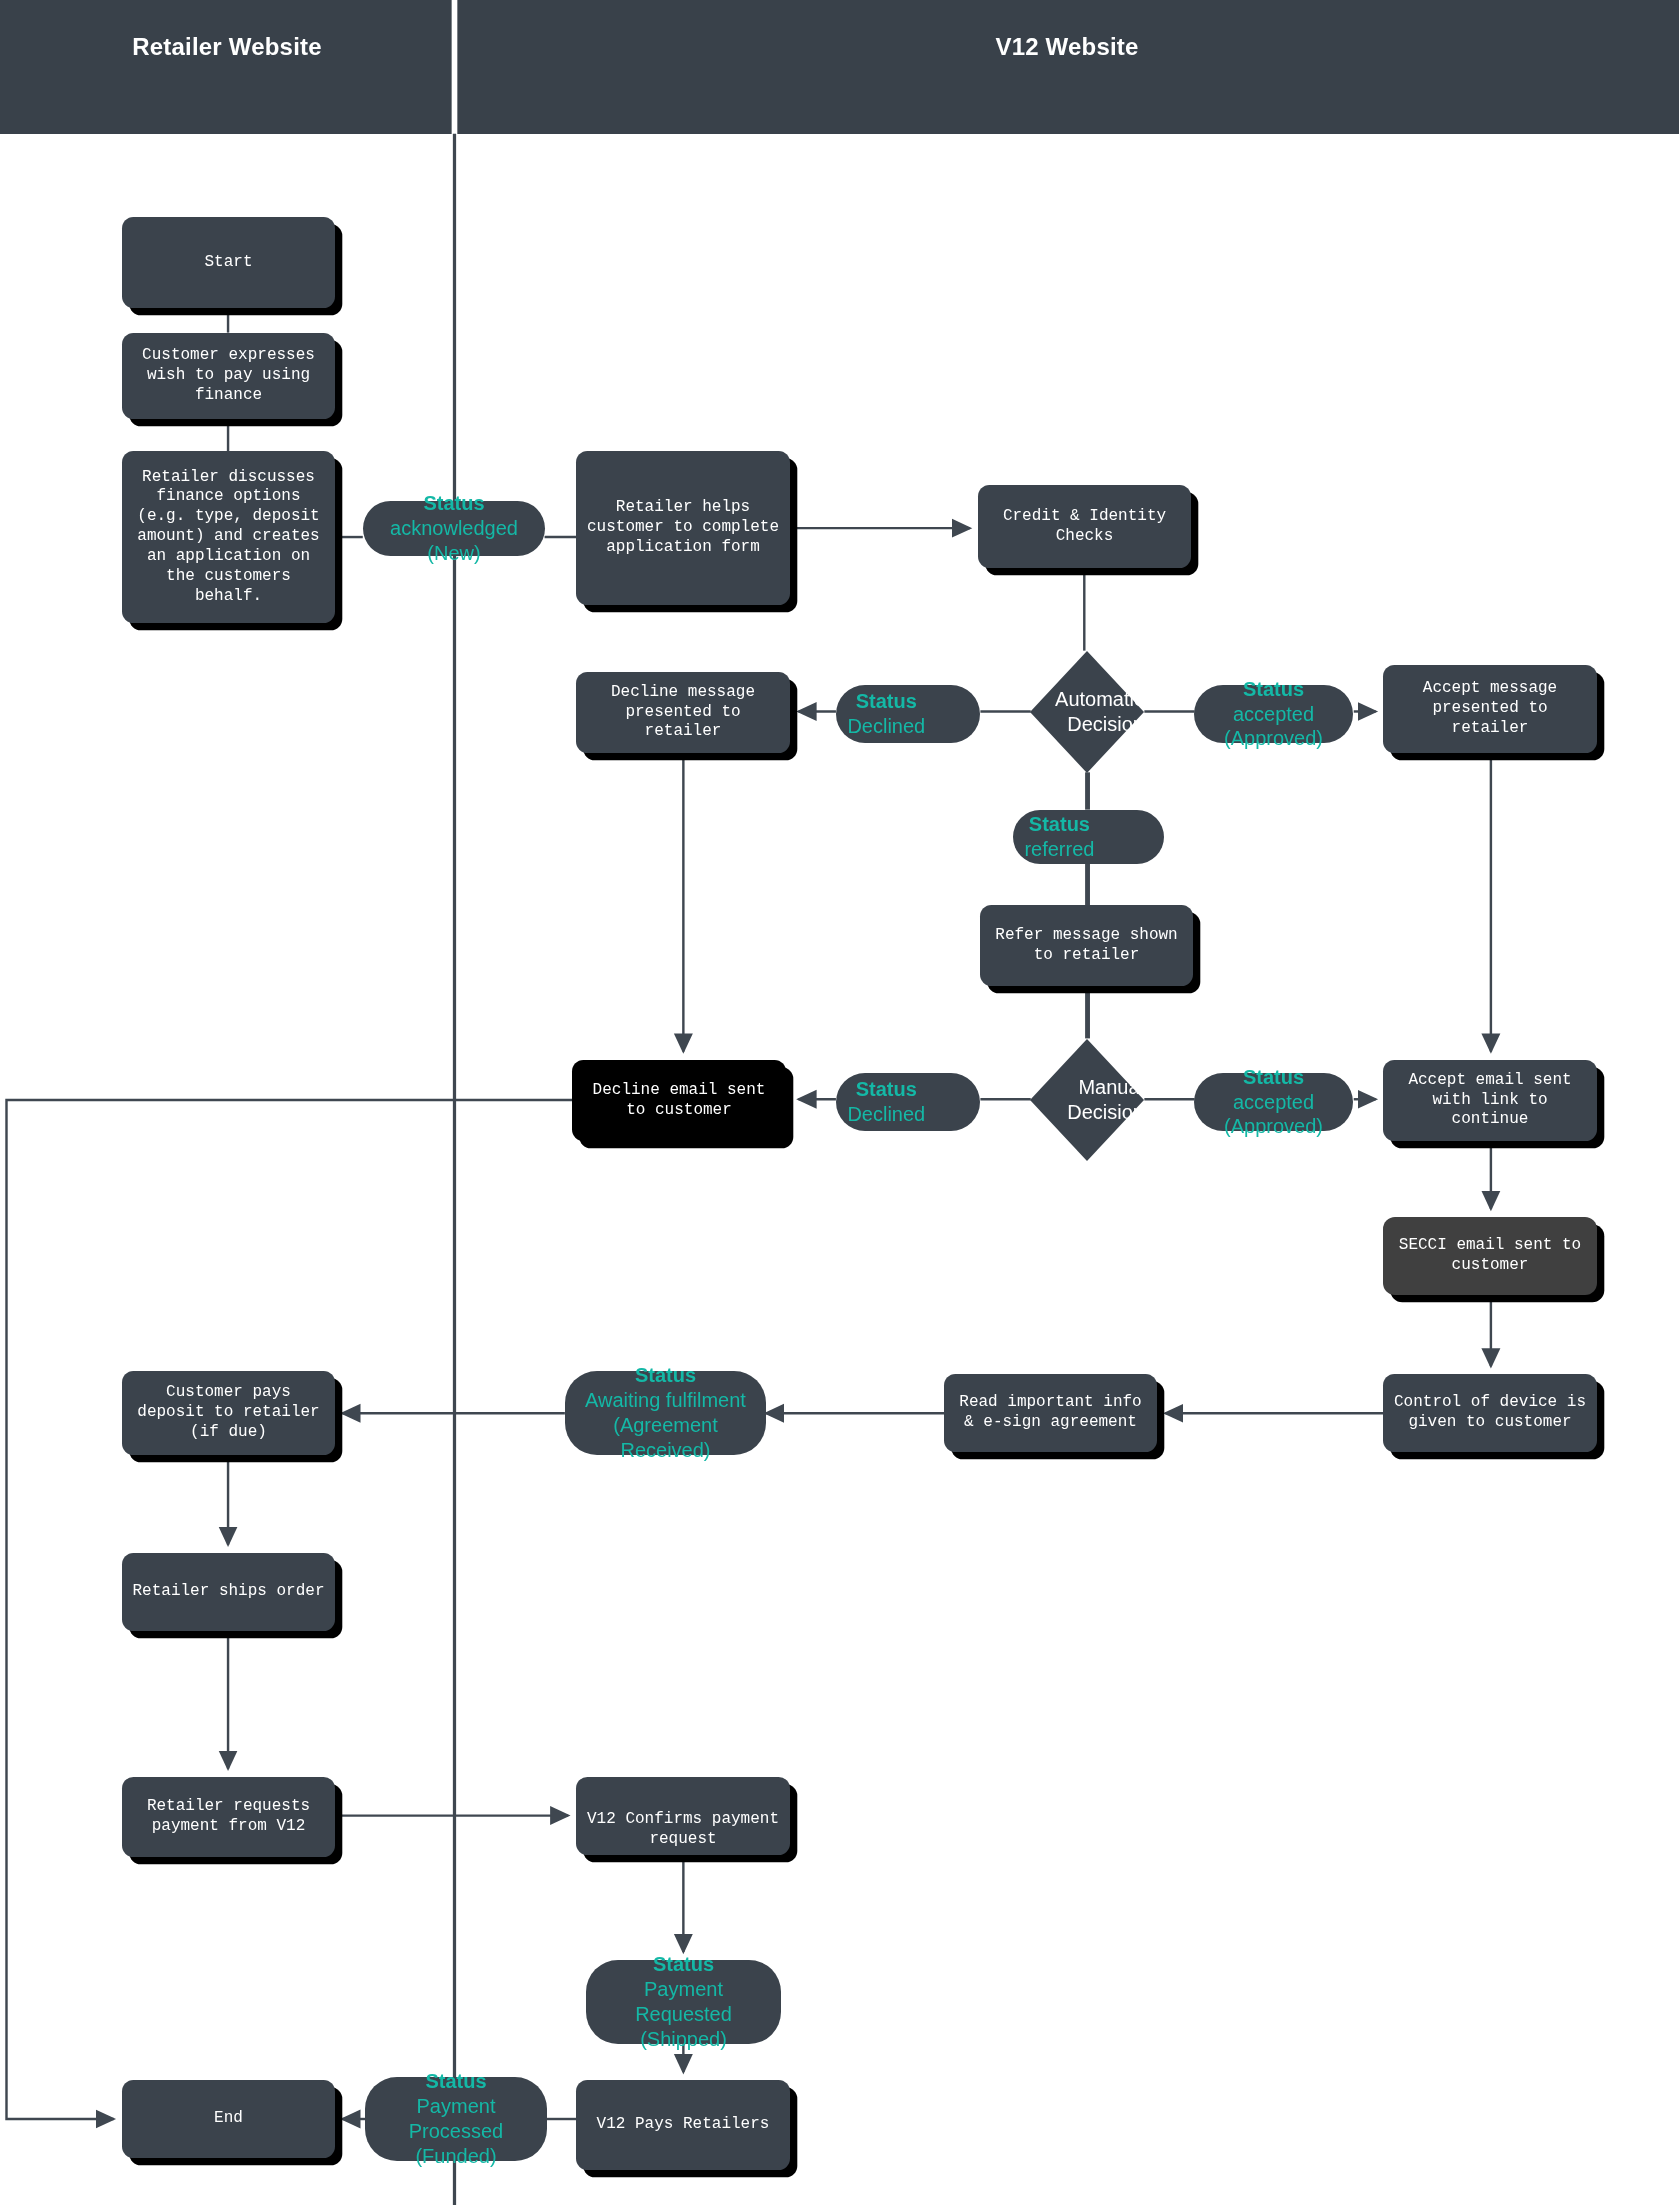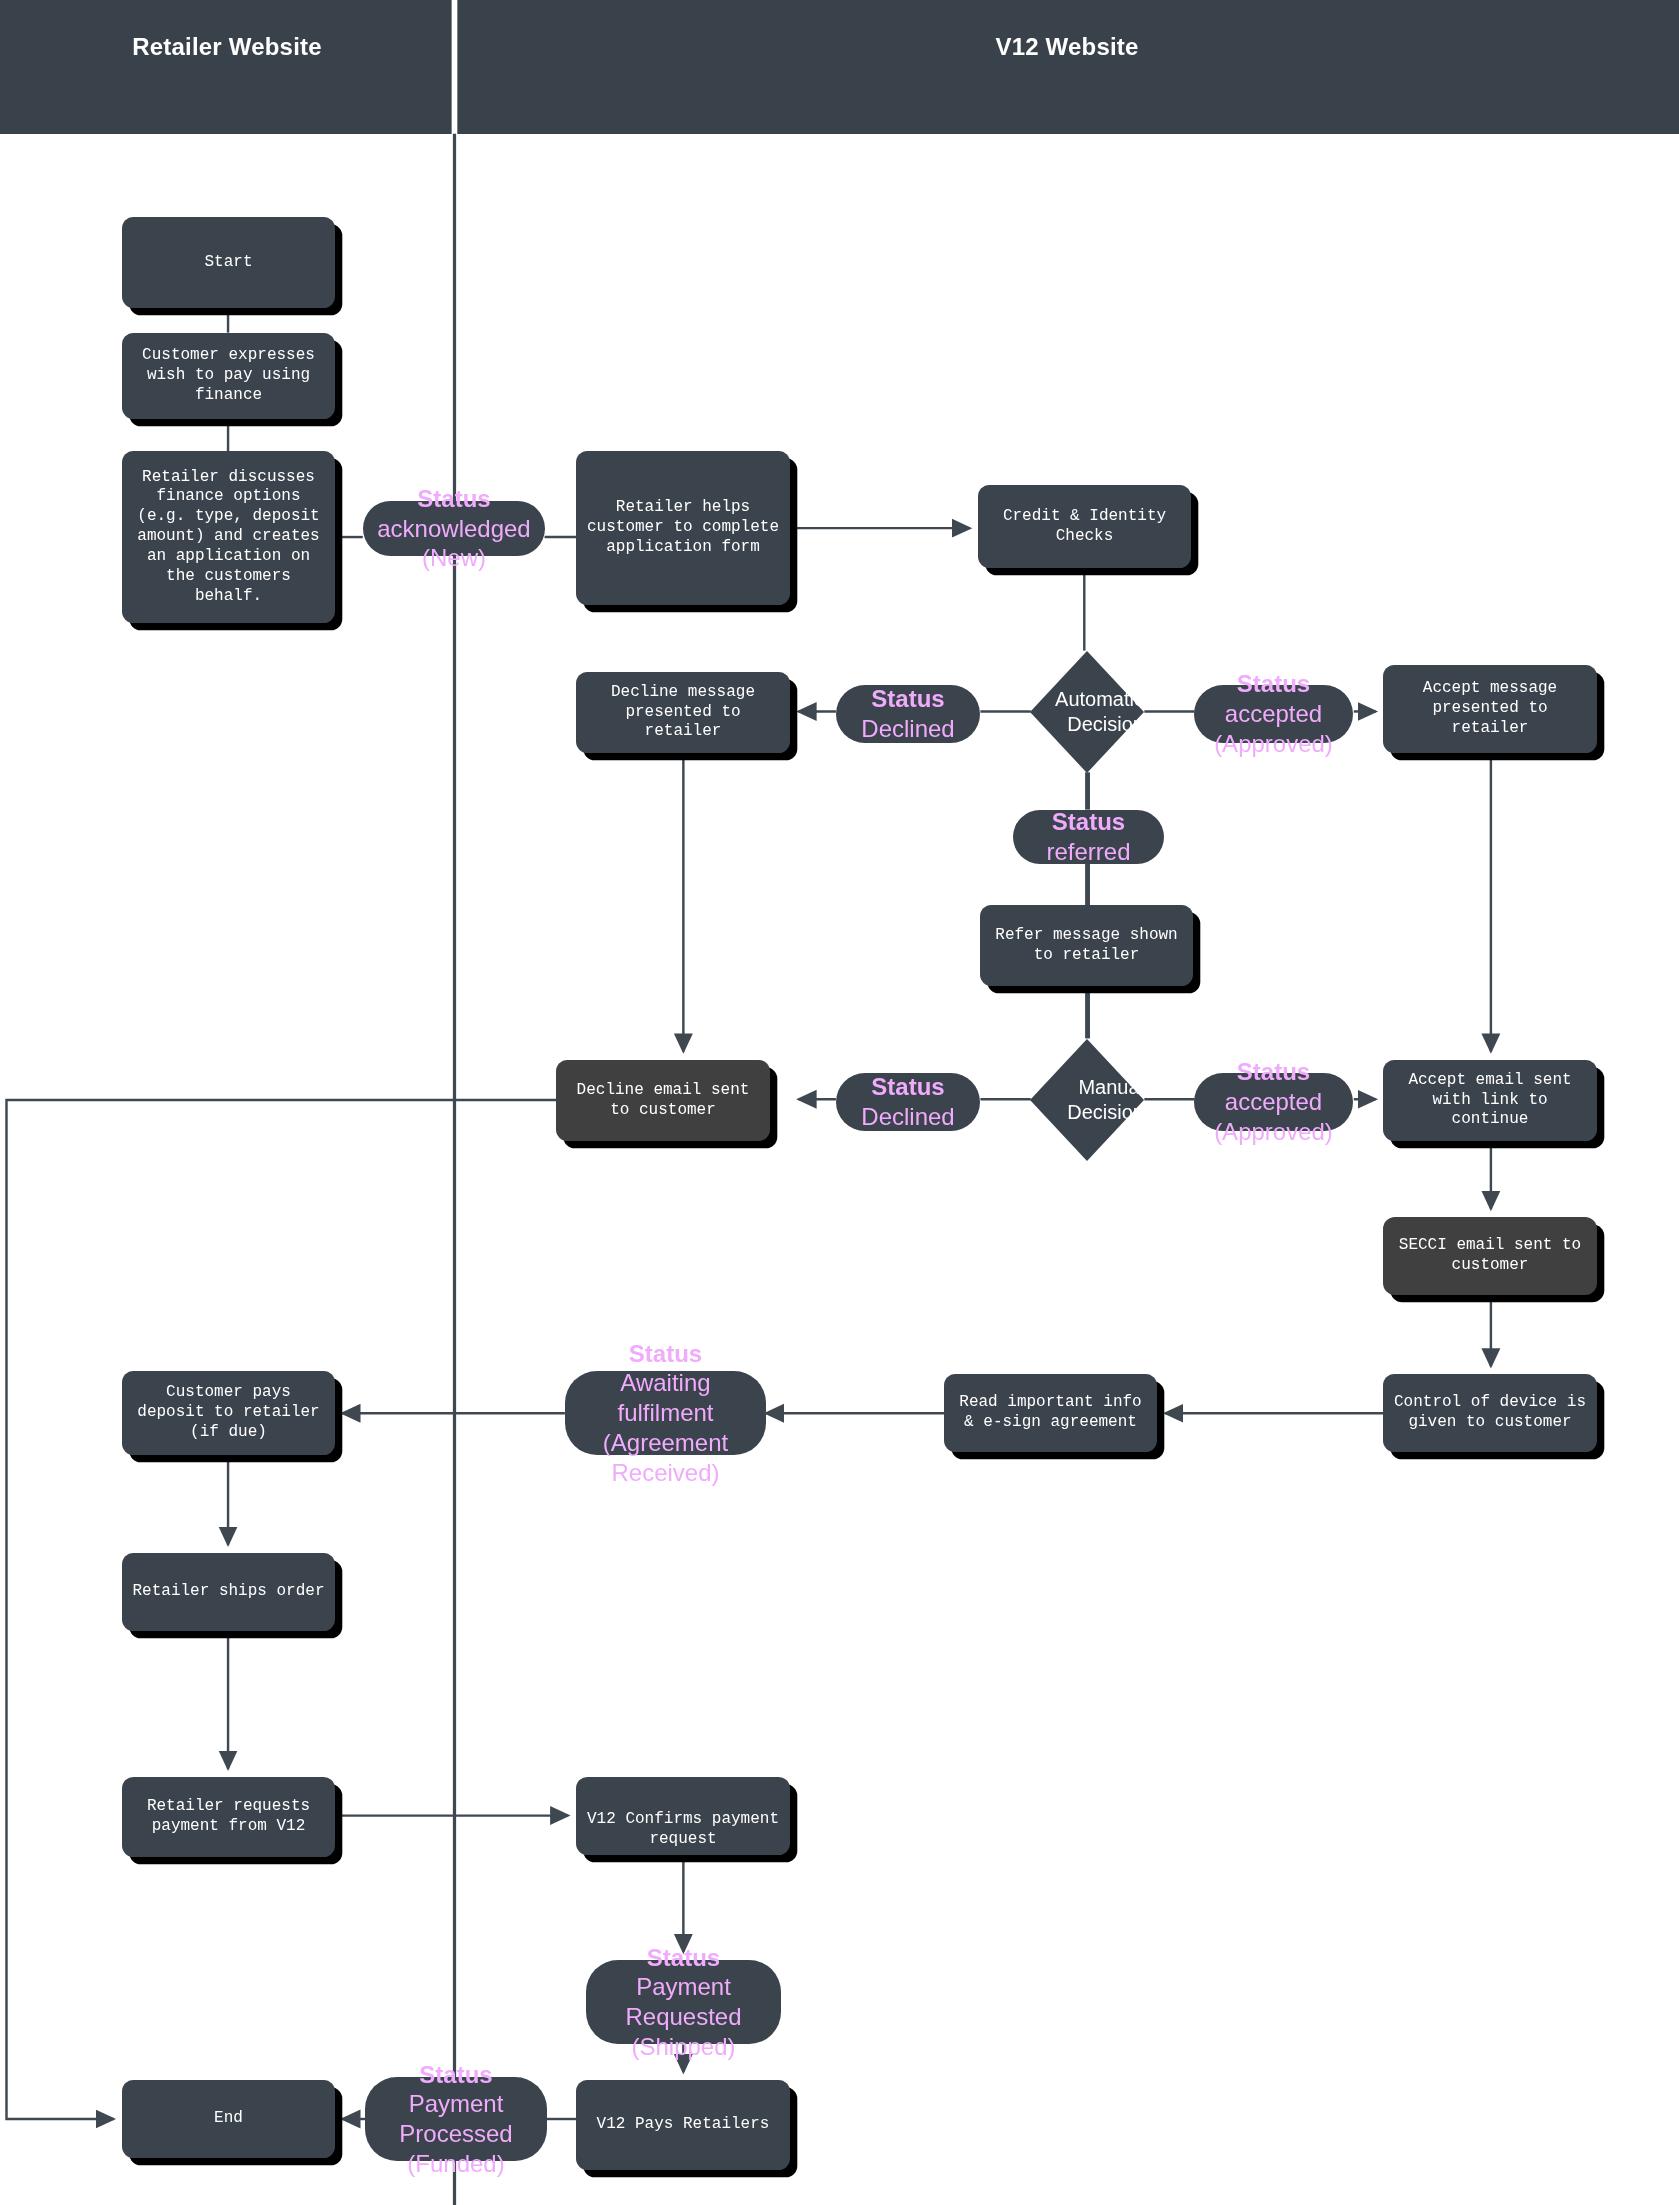--- a/index.html
+++ b/index.html
@@ -7,22 +7,22 @@
   #stage{position:relative;width:1680px;height:2205px;background:#ffffff;overflow:hidden;}
   svg.layer{position:absolute;left:0;top:0;width:1680px;height:2205px;}
   .lane-header{position:absolute;left:0;top:0;height:134px;background:#39414a;}
   .lane-title{position:absolute;color:#ffffff;font-weight:bold;font-size:24px;letter-spacing:0.2px;
               white-space:nowrap;transform:translate(-50%,-50%);}
   .node{position:absolute;box-sizing:border-box;background:#3b434c;border-radius:11.4px;
         color:#ffffff;display:flex;align-items:center;justify-content:center;text-align:center;
         font-size:16px;line-height:1.24;padding:4.9px 9.7px;
         box-shadow:7.3px 7.3px 0 0 #000000;font-family:Liberation Mono, monospace;}
   .pill{position:absolute;box-sizing:border-box;background:#3b434c;border-radius:32px;
-        color:#f0abfc;display:flex;align-items:center;justify-content:center;text-align:center;
-        font-size:24px;line-height:1.24;padding:4.9px 11.4px;}
+        color:#14b8a6;display:flex;align-items:center;justify-content:flex-start;text-align:center;
+        font-size:20px;line-height:1.24;padding:4.9px 11.4px;}
   .pill b{font-weight:bold;}
   .diamond{position:absolute;box-sizing:border-box;color:#ffffff;display:flex;align-items:center;
            justify-content:center;text-align:right;font-size:20px;line-height:1.24;}
   .diamond .dshape{position:absolute;left:0;top:0;width:100%;height:100%;background:#3b434c;
                    clip-path:polygon(50% 0,100% 50%,50% 100%,0 50%);}
   .diamond .dtext{position:relative;z-index:2;}
   .node-text{pointer-events:none;}
 </style>
 </head>
 <body>
@@ -128,21 +128,21 @@
       <div class="node" style="left: 1383px; top: 665px; width: 214px; height: 88px; background: rgb(59, 67, 76);">
         <div class="node-text">Accept message presented to retailer</div>
       </div>
       <div class="node" style="left: 980px; top: 905px; width: 213px; height: 81px; background: rgb(59, 67, 76);">
         <div class="node-text">Refer message shown to retailer</div>
       </div>
       <div class="diamond" style="left: 1030px; top: 1039px; width: 114px; height: 122px;">
         <div class="dshape"></div>
         <div class="dtext node-text">Manual Decision</div>
       </div>
-      <div class="node" style="left: 556px; top: 1060px; width: 214px; height: 81px; background: #404040;">
+      <div class="node" style="left: 572px; top: 1060px; width: 214px; height: 81px; background: #000000;">
         <div class="node-text">Decline email sent to customer</div>
       </div>
       <div class="node" style="left: 1383px; top: 1060px; width: 214px; height: 81px; background: rgb(59, 67, 76);">
         <div class="node-text">Accept email sent with link to continue</div>
       </div>
       <div class="node" style="left: 1383px; top: 1217px; width: 214px; height: 78px; background: #404040; border-radius: 12px;">
         <div class="node-text">SECCI email sent to customer</div>
       </div>
       <div class="node" style="left: 1383px; top: 1374px; width: 214px; height: 78px; background: rgb(59, 67, 76);">
         <div class="node-text">Control of device is given to customer</div>

